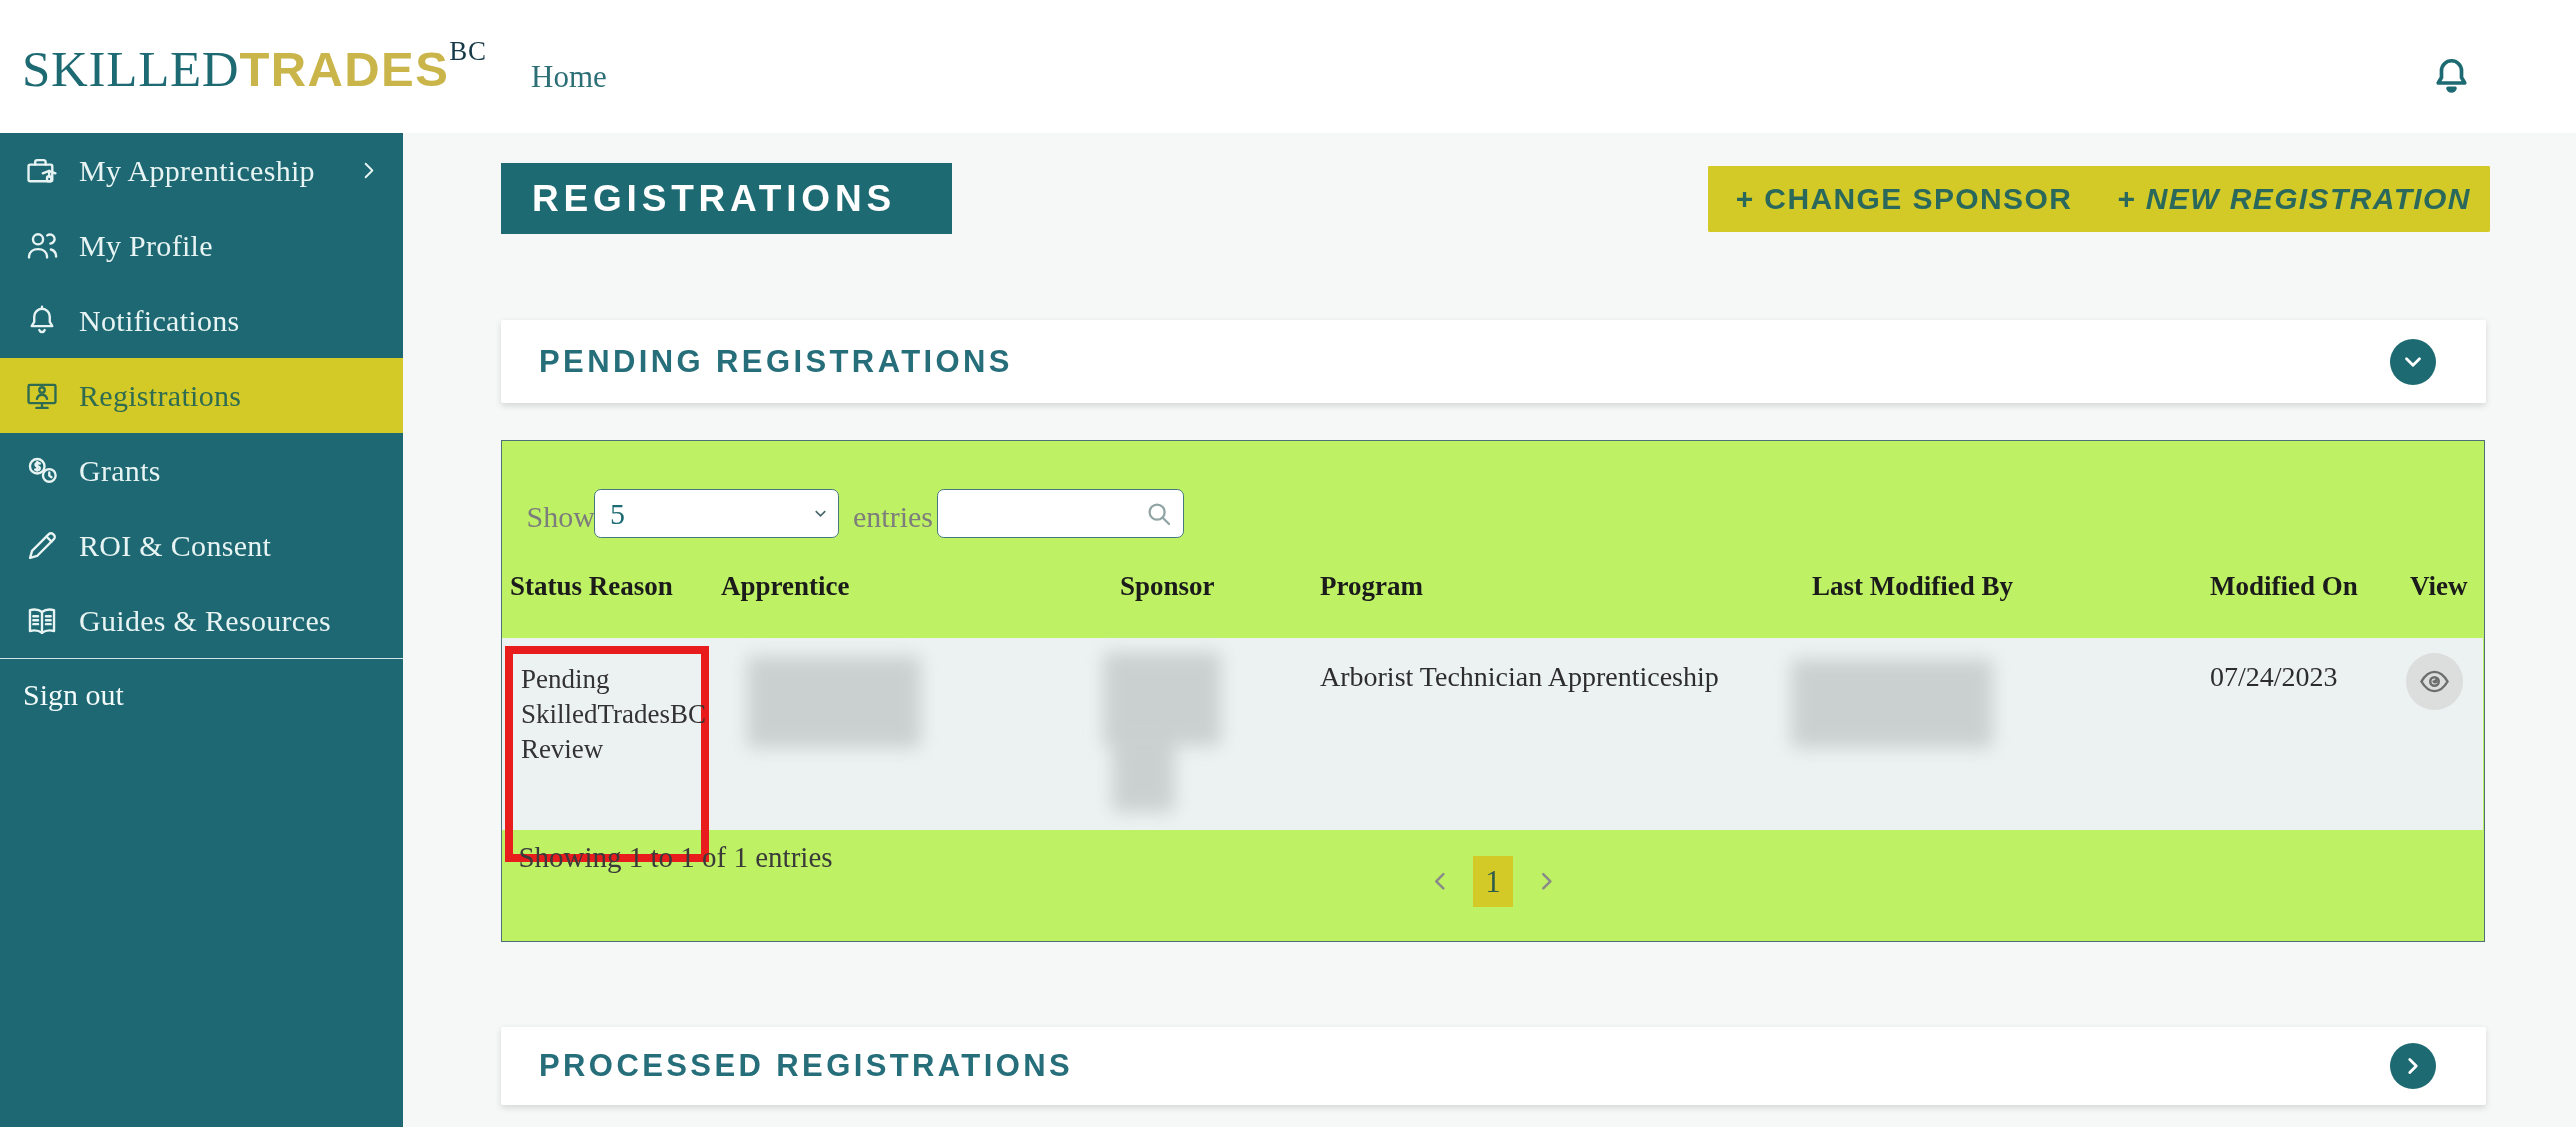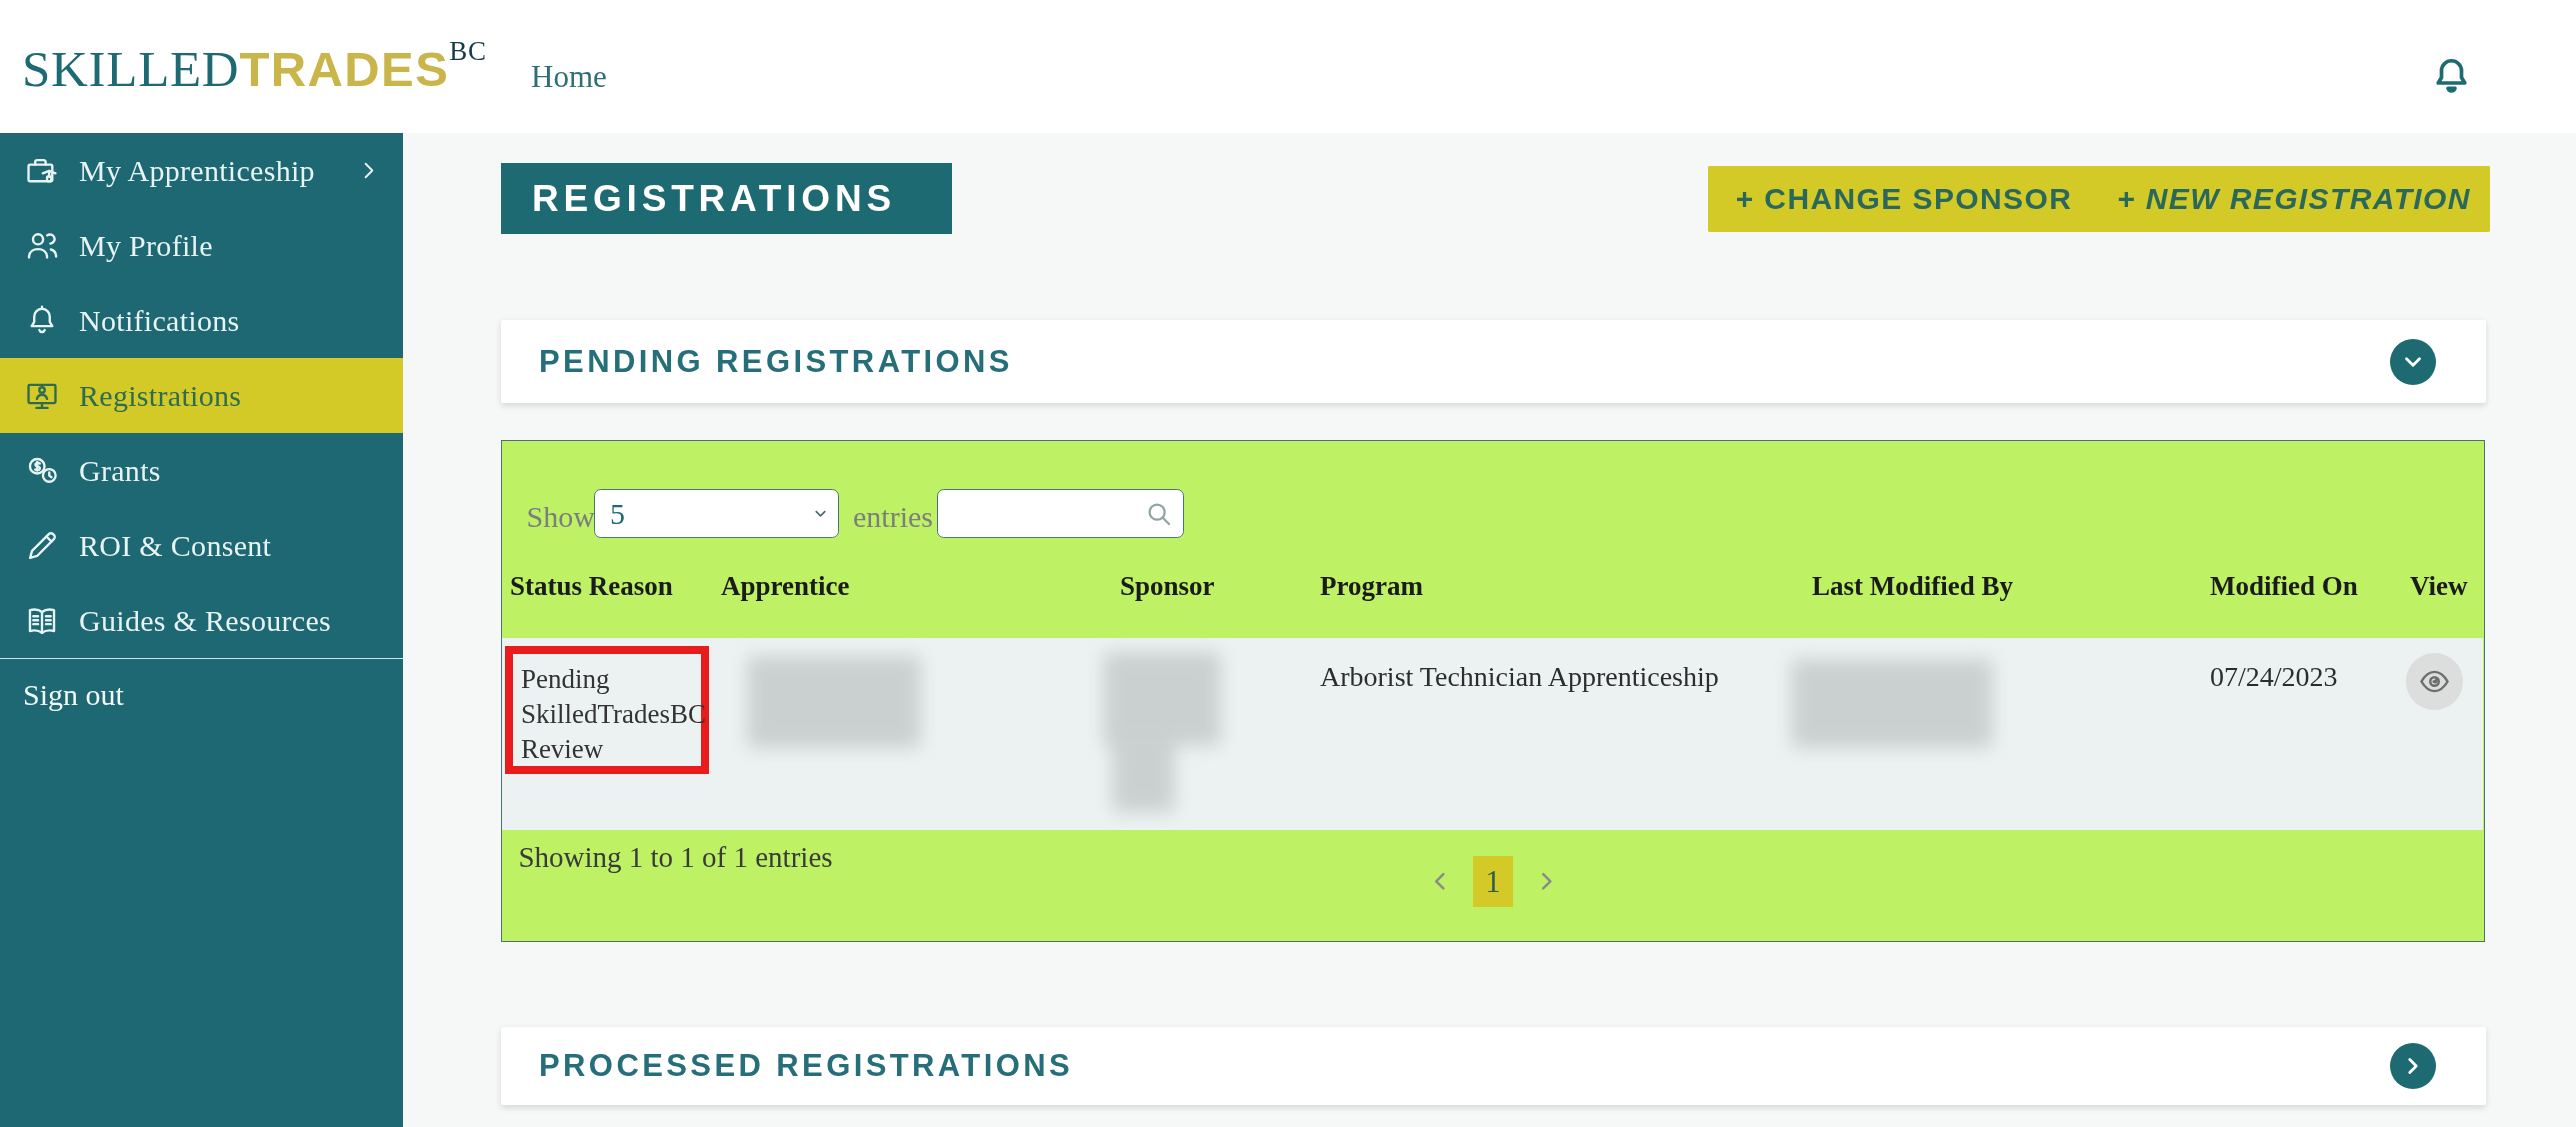--- a/index.html
+++ b/index.html
@@ -56,21 +56,21 @@
   .search-wrap { position: absolute; left: 435px; top: 48px; width: 247px; height: 49px; }
   .search-input { width: 100%; height: 100%; border: 1.4px solid #44787e; border-radius: 6.8px; font-size: 29px; padding: 0 48px 0 13.7px; background: #fff; }
   .search-icon { position: absolute; right: 9.6px; top: 9.6px; width: 30px; height: 30px; color: #90a4a4; pointer-events: none; }
 
   .th { position: absolute; top: 130px; font-size: 27px; font-weight: 700; color: #1b1b1b; cursor: pointer; }
   .col-status { left: 8px; } .col-apprentice { left: 219px; } .col-sponsor { left: 618px; } .col-program { left: 818px; }
   .col-lastmod { left: 1310px; } .col-modified { left: 1708px; } .col-view { left: 1908px; }
 
   .data-row { position: absolute; left: 0px; top: 197px; width: 1981px; height: 192px; background: #ecf2f1; }
   .cell-text { position: absolute; top: 22.5px; font-size: 28px; color: #2d2d2d; }
-  .status-annotation { position: absolute; left: 2.7px; top: 8.2px; width: 204px; height: 128px; border: 8.2px solid #e81c1c; padding: 8.2px 6.8px 0 8.2px; }
+  .status-annotation { position: absolute; left: 2.7px; top: 8.2px; width: 204px; height: 216px; border: 8.2px solid #e81c1c; padding: 8.2px 6.8px 0 8.2px; }
   .status-text { font-size: 27px; line-height: 35px; color: #333333; }
   .redacted { position: absolute; background: #b9bfbf; opacity: 0.65; filter: blur(9px); border-radius: 5.5px; }
   .blur-apprentice { left: 245px; top: 18px; width: 174px; height: 92px; }
   .blur-sponsor-a { left: 601px; top: 13.7px; width: 118px; height: 94px; }
   .blur-sponsor-b { left: 610px; top: 102px; width: 63px; height: 72px; }
   .blur-lastmod { left: 1289px; top: 20.5px; width: 202px; height: 89px; }
   .eye-btn { position: absolute; left: 1904px; top: 15px; width: 57px; height: 57px; border-radius: 50%; background: #dcdddd; border: none;
              display: flex; align-items: center; justify-content: center; cursor: pointer; color: #6d6d6d; }
   .eye-btn svg { width: 33px; height: 33px; fill: none; stroke: currentColor; stroke-width: 1.8; }
 

